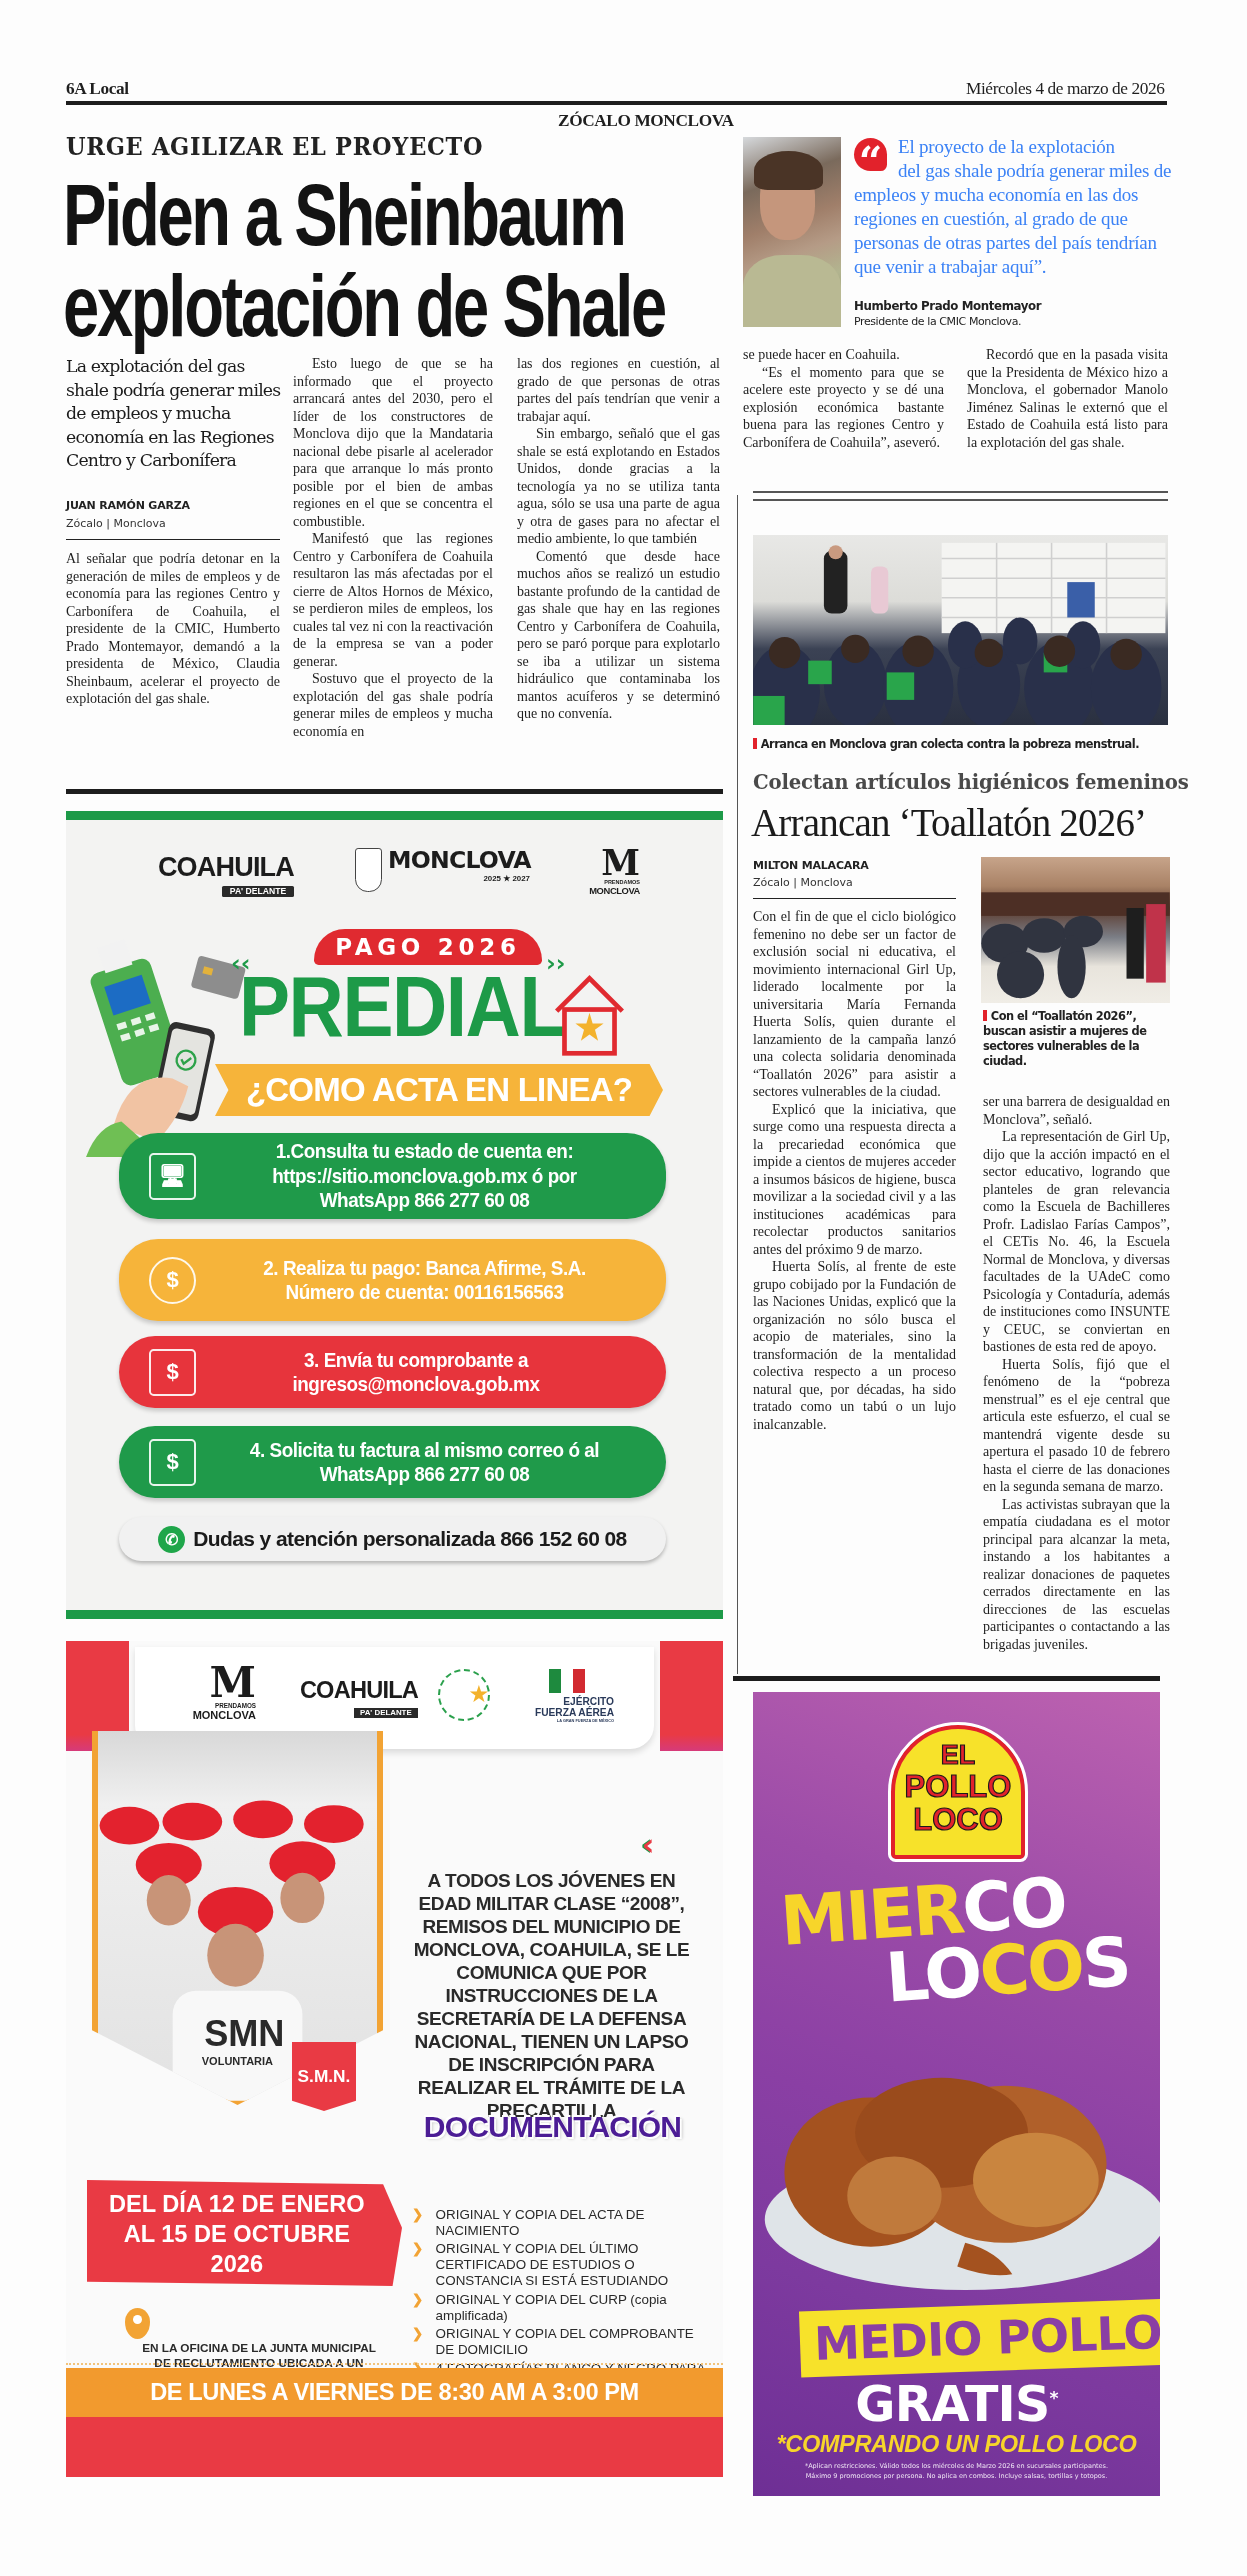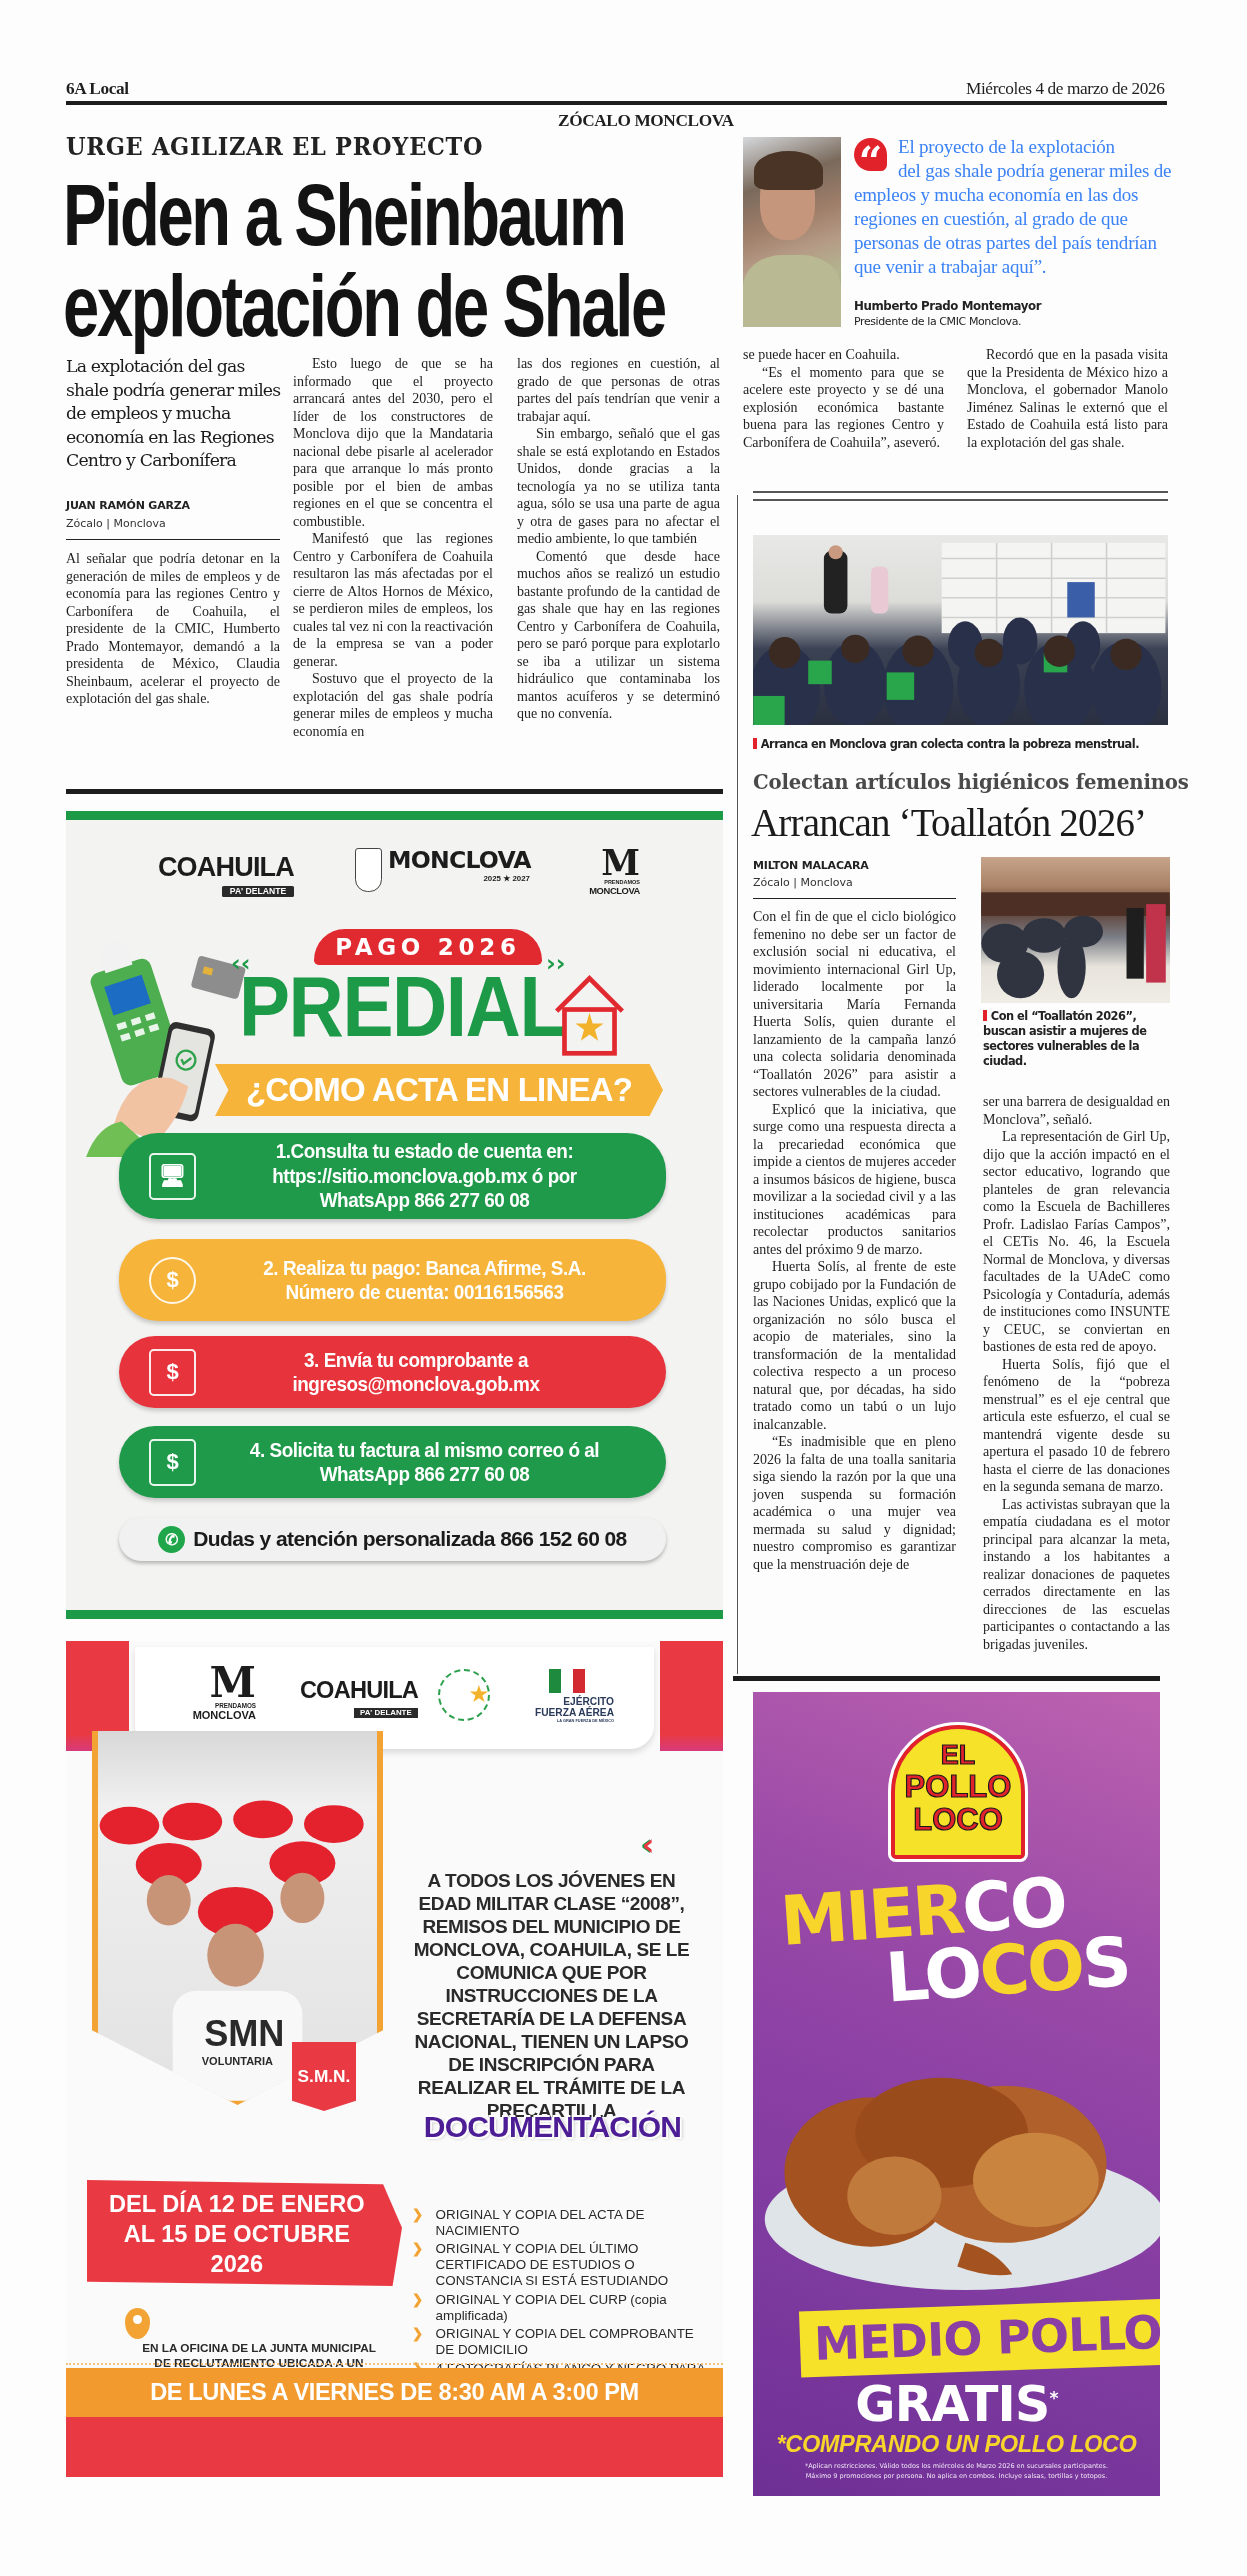--- a/index.html
+++ b/index.html
@@ -185,21 +185,20 @@
   </svg>
 </div>
 <div class="abs caption" style="left:983px; top:1009px; width:187px;">
   <span class="bar"></span><span>Con el “Toallatón 2026”, buscan asistir a mujeres de sectores vulnerables de la ciudad.</span>
 </div>
 
 <div class="abs col" style="left:753px; top:908px; width:203px;">
   <p class="noind">Con el fin de que el ciclo biológico femenino no debe ser un factor de exclusión social ni educativa, el movimiento internacional Girl Up, liderado localmente por la universitaria María Fernanda Huerta Solís, quien durante el lanzamiento de la campaña lanzó una colecta solidaria denominada “Toallatón 2026” para asistir a sectores vulnerables de la ciudad.</p>
   <p>Explicó que la iniciativa, que surge como una respuesta directa a la precariedad económica que impide a cientos de mujeres acceder a insumos básicos de higiene, busca movilizar a la sociedad civil y a las instituciones académicas para recolectar productos sanitarios antes del próximo 9 de marzo.</p>
   <p>Huerta Solís, al frente de este grupo cobijado por la Fundación de las Naciones Unidas, explicó que la organización no sólo busca el acopio de materiales, sino la transformación de la mentalidad colectiva respecto a un proceso natural que, por décadas, ha sido tratado como un tabú o un lujo inalcanzable.</p>
-  <p>“Es inadmisible que en pleno 2026 la falta de una toalla sanitaria siga siendo la razón por la que una joven suspenda su formación académica o una mujer vea mermada su salud y dignidad; nuestro compromiso es garantizar que la menstruación deje de</p>
 </div>
 <div class="abs col" style="left:983px; top:1093px; width:187px;">
   <p class="noind">ser una barrera de desigualdad en Monclova”, señaló.</p>
   <p>La representación de Girl Up, dijo que la acción impactó en el sector educativo, logrando que planteles de gran relevancia como la Escuela de Bachilleres Profr. Ladislao Farías Campos”, el CETis No. 46, la Escuela Normal de Monclova, y diversas facultades de la UAdeC como Psicología y Contaduría, además de instituciones como INSUNTE y CEUC, se conviertan en bastiones de esta red de apoyo.</p>
   <p>Huerta Solís, fijó que el fenómeno de la “pobreza menstrual” es el eje central que articula este esfuerzo, el cual se mantendrá vigente desde su apertura el pasado 10 de febrero hasta el cierre de las donaciones en la segunda semana de marzo.</p>
   <p>Las activistas subrayan que la empatía ciudadana es el motor principal para alcanzar la meta, instando a los habitantes a realizar donaciones de paquetes cerrados directamente en las direcciones de las escuelas participantes o contactando a las brigadas juveniles.</p>
 </div>
 
 <div class="abs left-rule"></div>
 <div class="abs predial">

